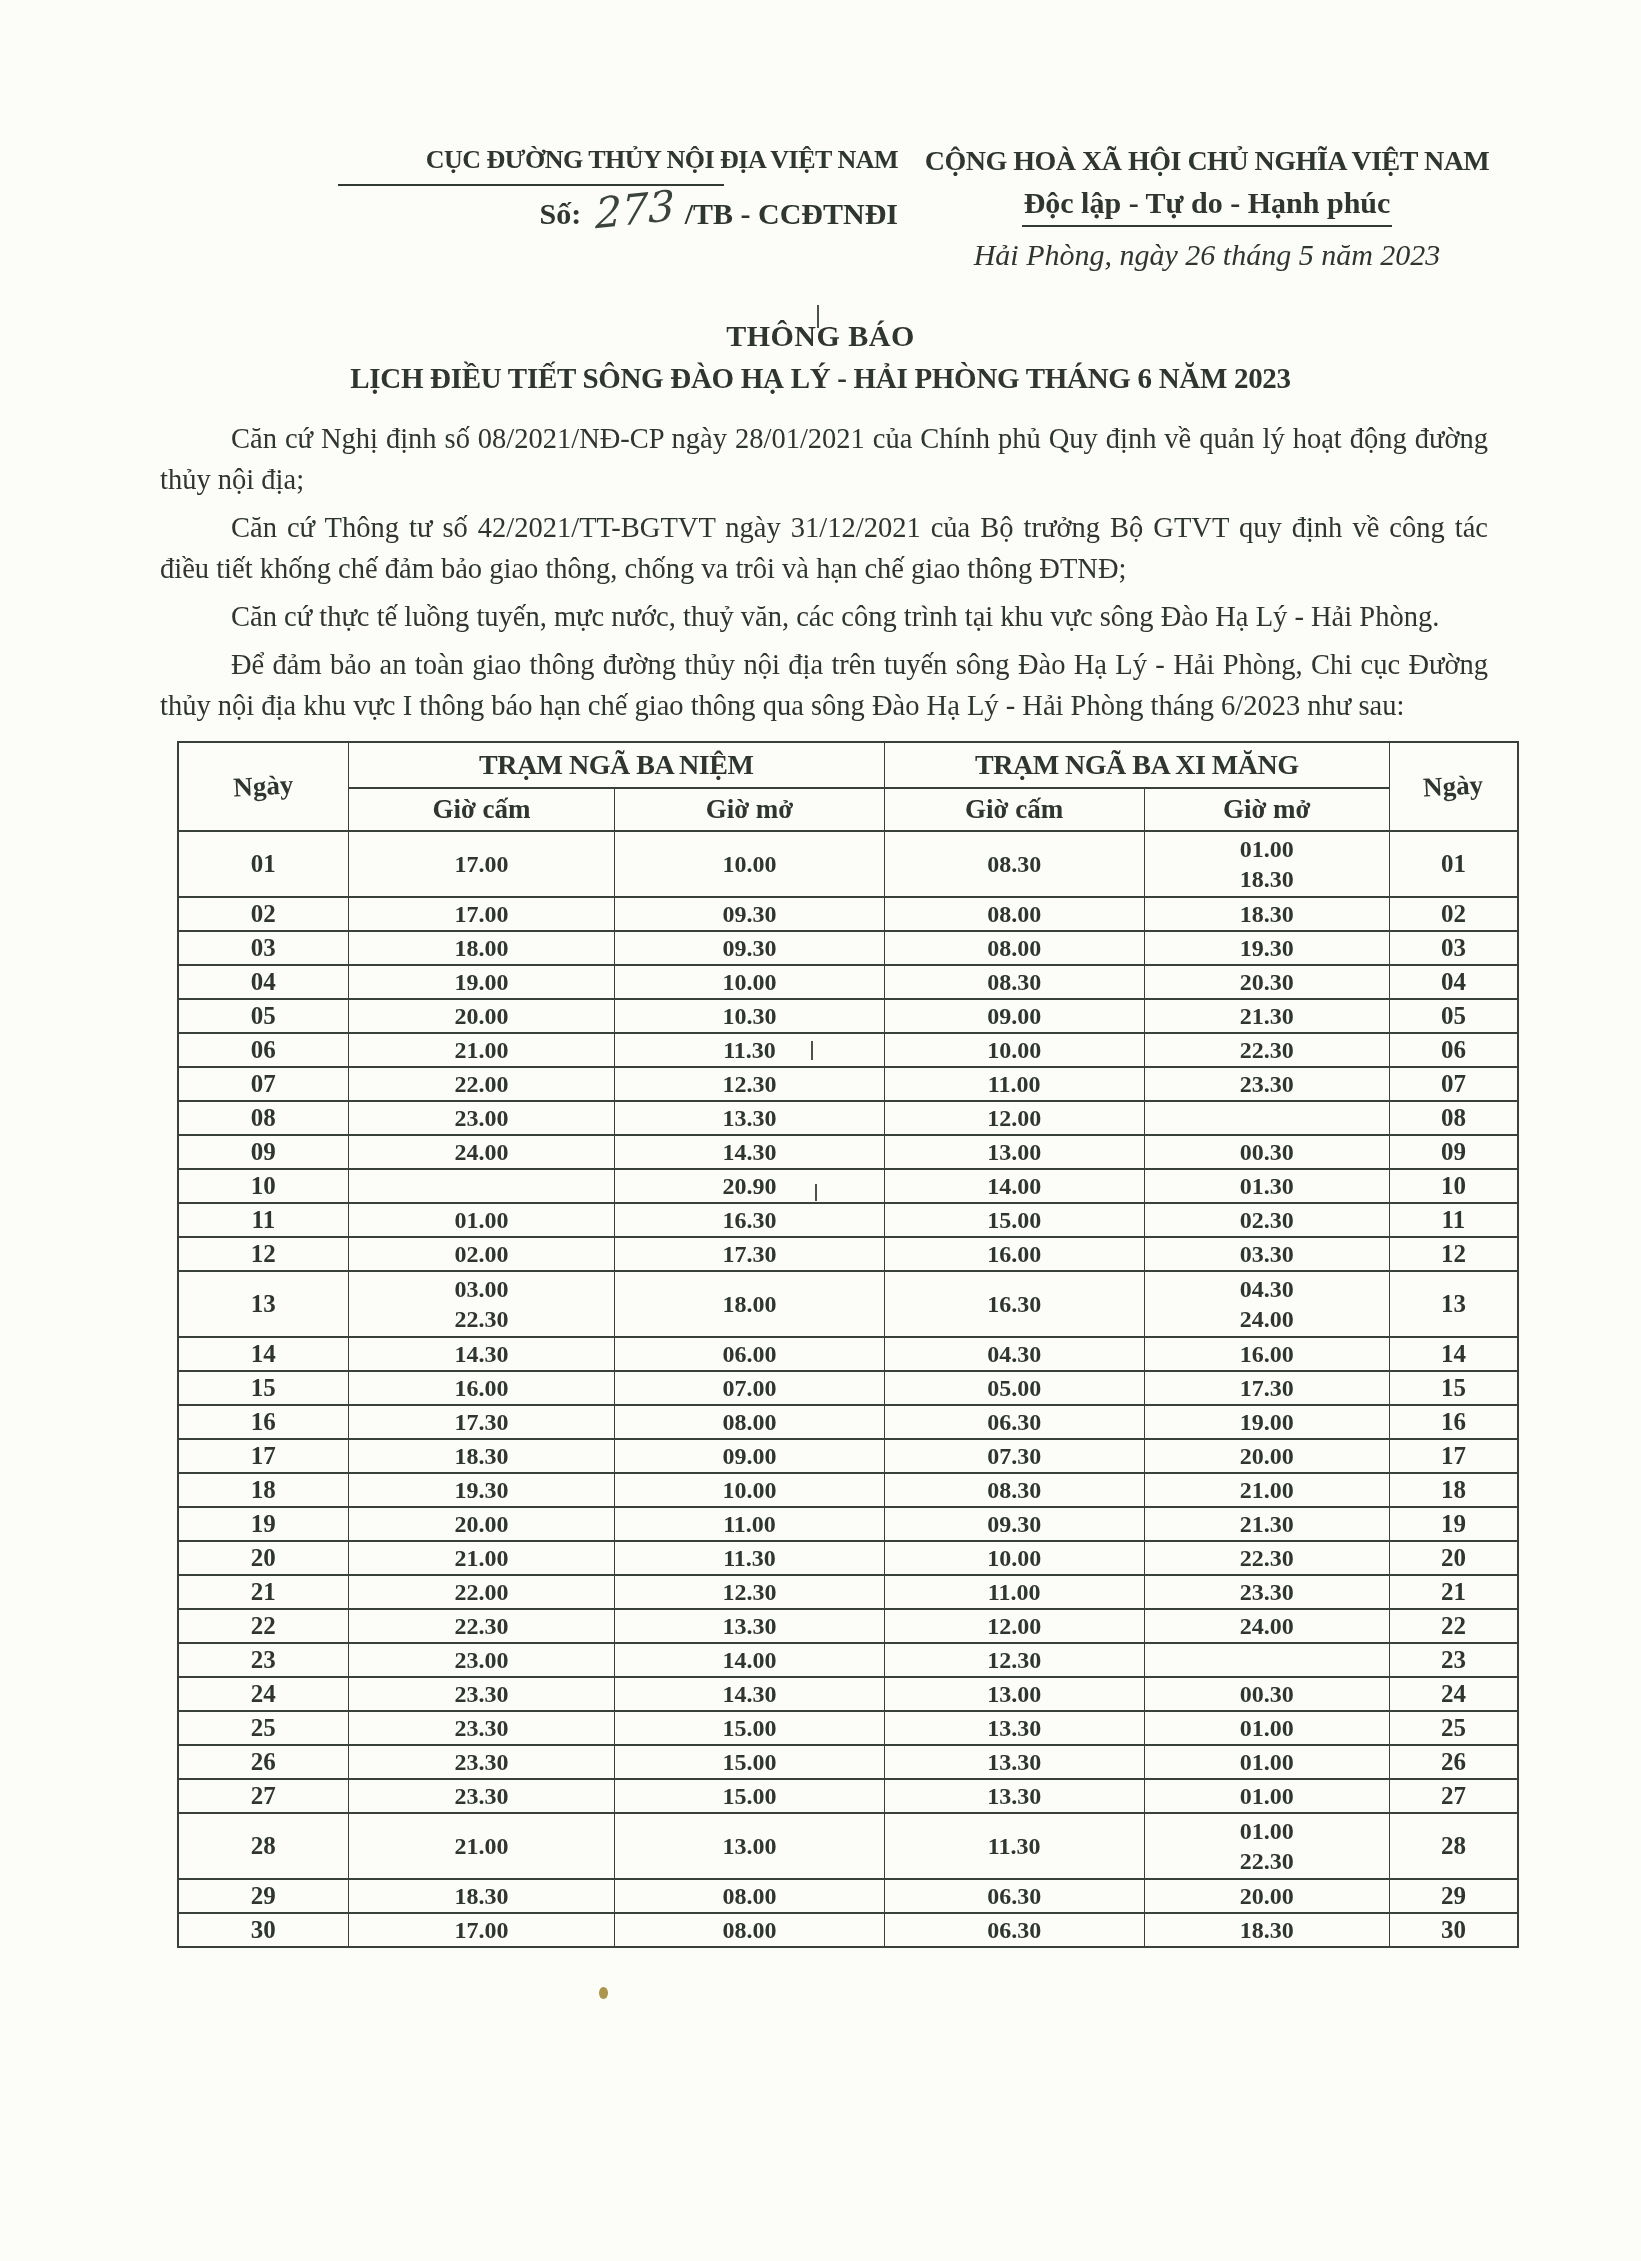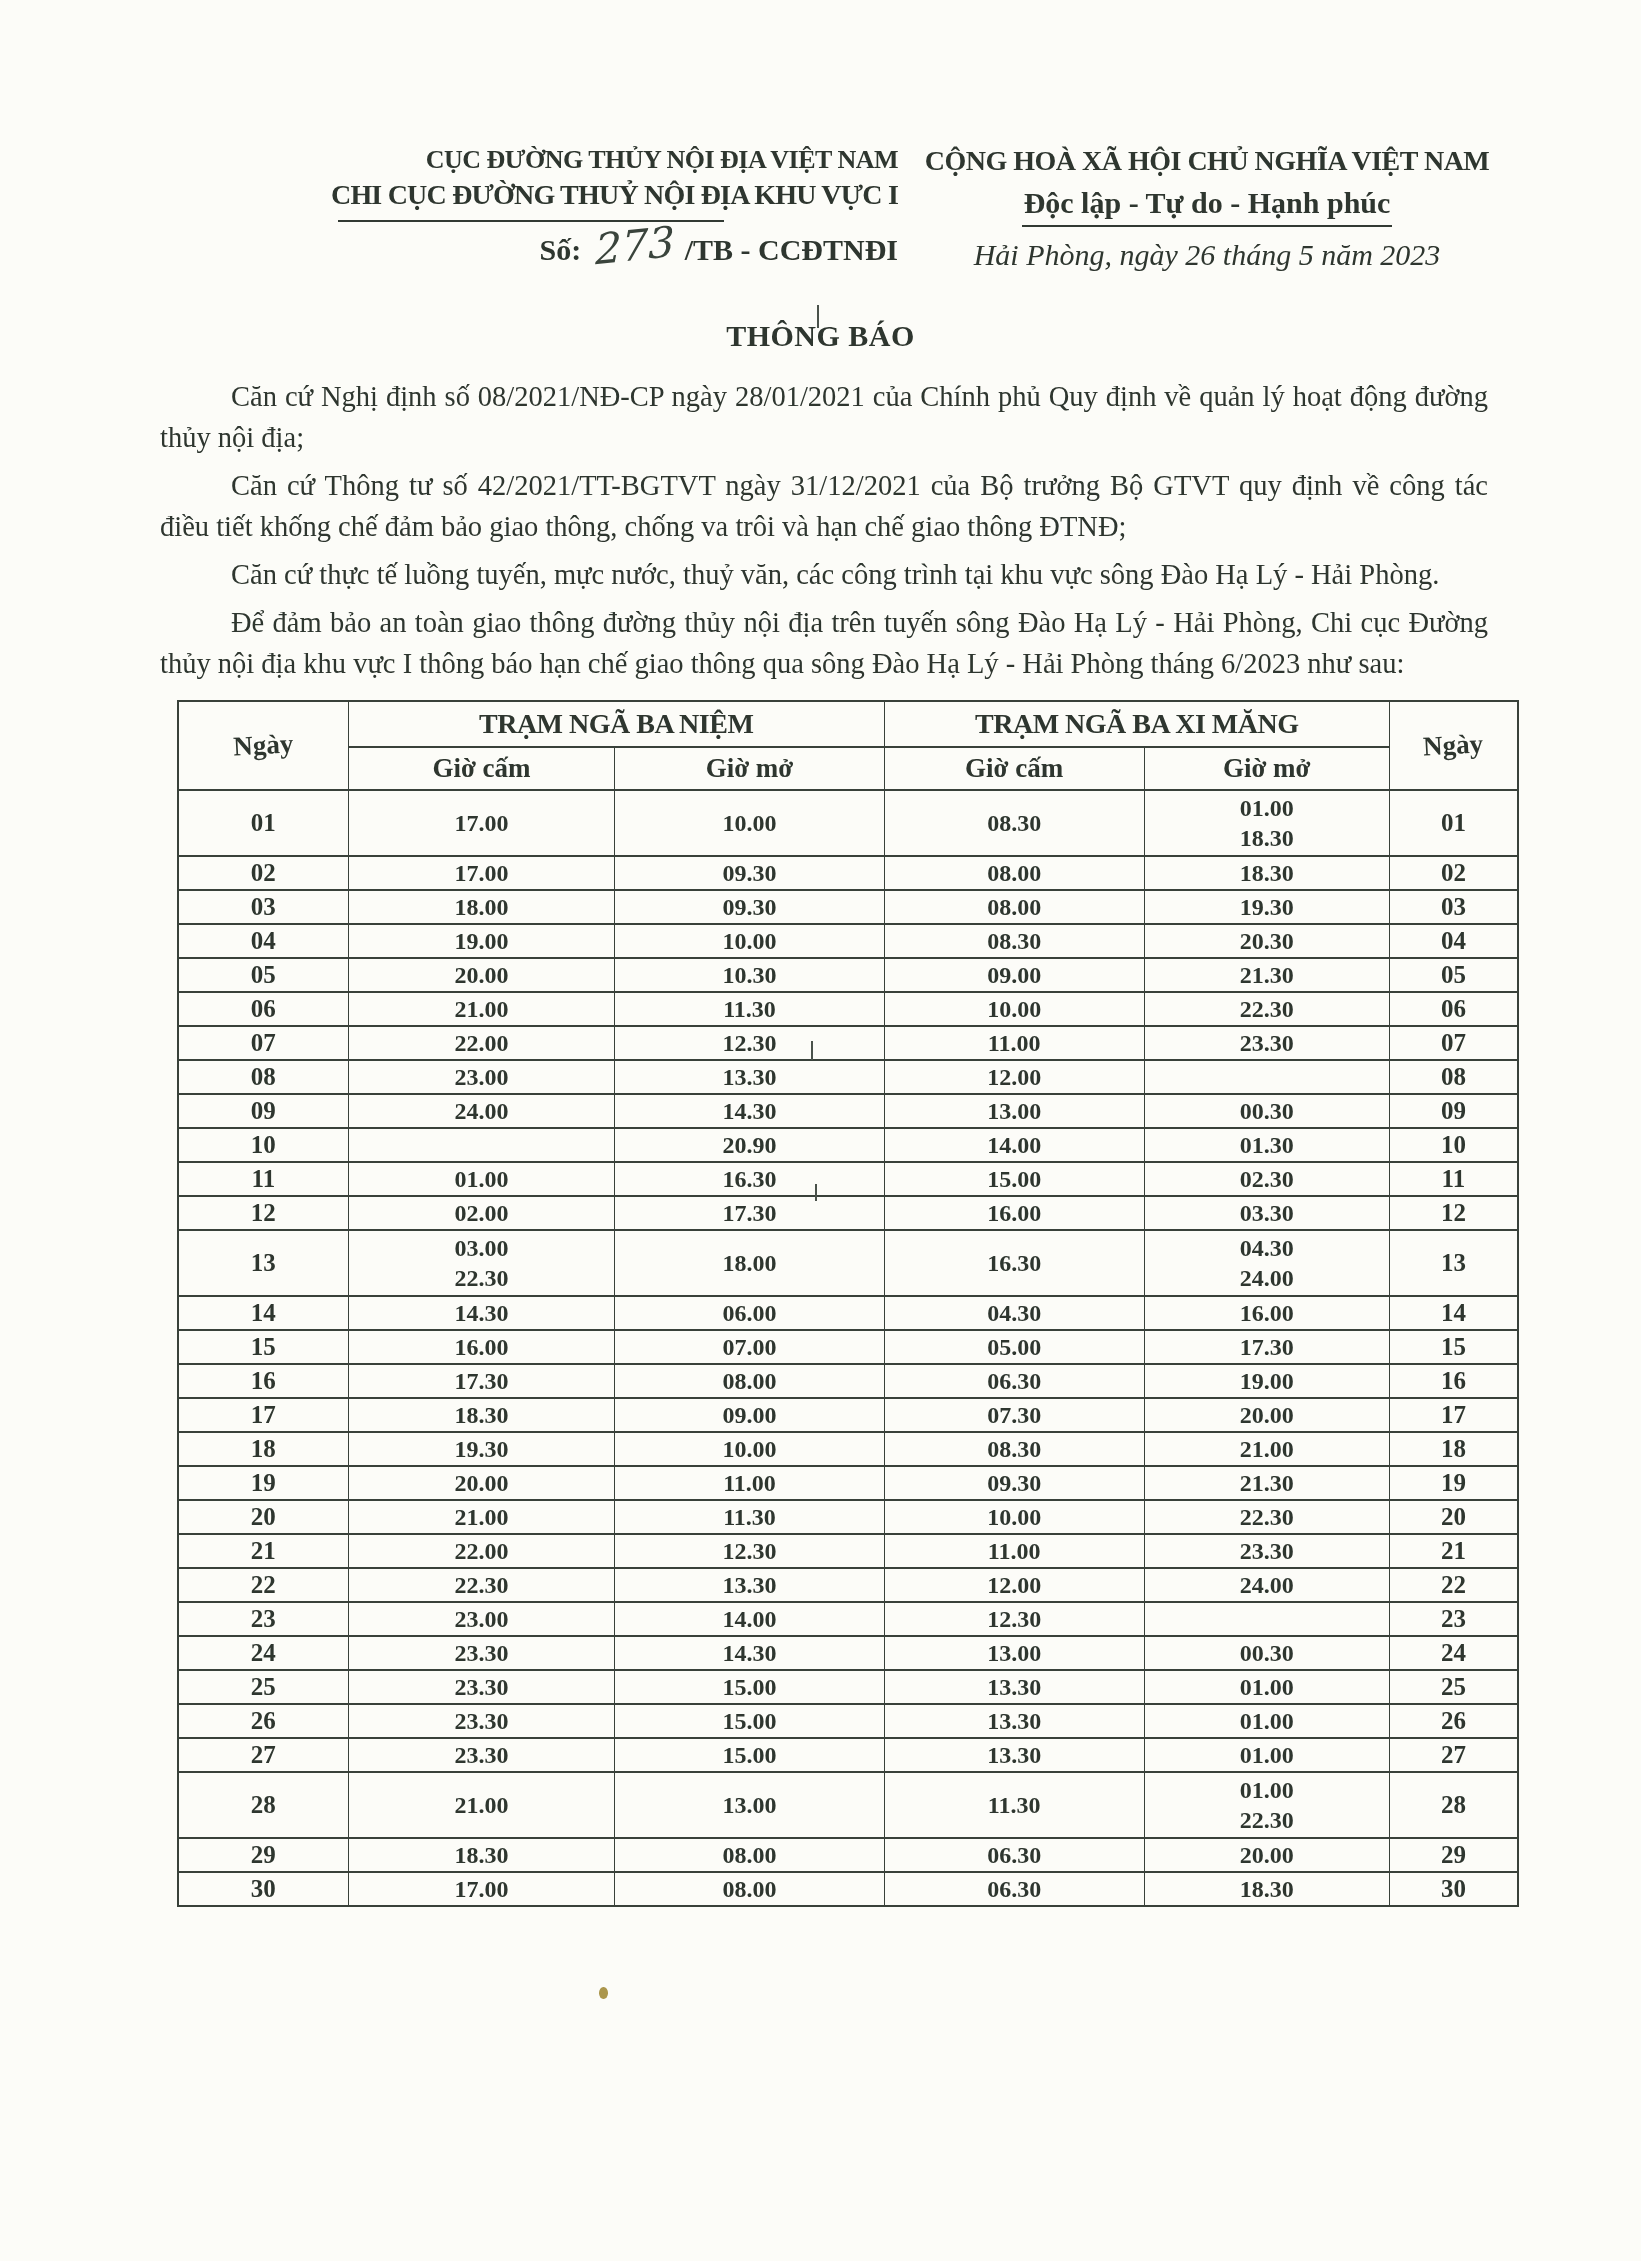--- a/index.html
+++ b/index.html
@@ -63,35 +63,35 @@
   .speck { background:#ab964c; border-radius:50%; }
 </style>
 </head>
 <body>
 
 <div class="page">
 
   <div class="header">
     <div class="header-left">
       <div class="org-line1">CỤC ĐƯỜNG THỦY NỘI ĐỊA VIỆT NAM</div>
-      <div class="org-line2">CHI CỤC ĐƯỜNG THUỶ NỘI ĐỊA KHU VỰC I</div>
       <div class="org-underline"></div>
       <div class="doc-number">
         <span>Số:</span><span class="hand">273</span><span>/TB - CCĐTNĐI</span>
       </div>
     </div>
     <div class="header-right">
       <div class="nat-line1">CỘNG HOÀ XÃ HỘI CHỦ NGHĨA VIỆT NAM</div>
       <div><span class="nat-line2">Độc lập - Tự do - Hạnh phúc</span></div>
       <div class="date-line">Hải Phòng, ngày  26 tháng 5 năm 2023</div>
     </div>
   </div>
 
   <div class="title-block">
     <div class="doc-title">THÔNG BÁO</div>
+    <div class="doc-subtitle">LỊCH ĐIỀU TIẾT SÔNG ĐÀO HẠ LÝ - HẢI PHÒNG  THÁNG 6 NĂM 2023</div>
   </div>
 
   <div class="body-text">
     <p>Căn cứ Nghị định số 08/2021/NĐ-CP ngày 28/01/2021 của Chính phủ Quy định về quản lý hoạt động đường thủy nội địa;</p>
     <p>Căn cứ Thông tư số 42/2021/TT-BGTVT ngày 31/12/2021 của Bộ trưởng Bộ GTVT quy định về công tác điều tiết khống chế đảm bảo giao thông, chống va trôi và hạn chế giao thông ĐTNĐ;</p>
     <p>Căn cứ thực tế luồng tuyến, mực nước, thuỷ văn, các công trình tại khu vực sông Đào Hạ Lý - Hải Phòng.</p>
     <p>Để đảm bảo an toàn giao thông đường thủy nội địa trên tuyến sông Đào Hạ Lý - Hải Phòng, Chi cục Đường thủy nội địa khu vực I thông báo hạn chế giao thông qua sông Đào Hạ Lý - Hải Phòng tháng 6/2023 như sau:</p>
   </div>
 
   <table class="schedule">

